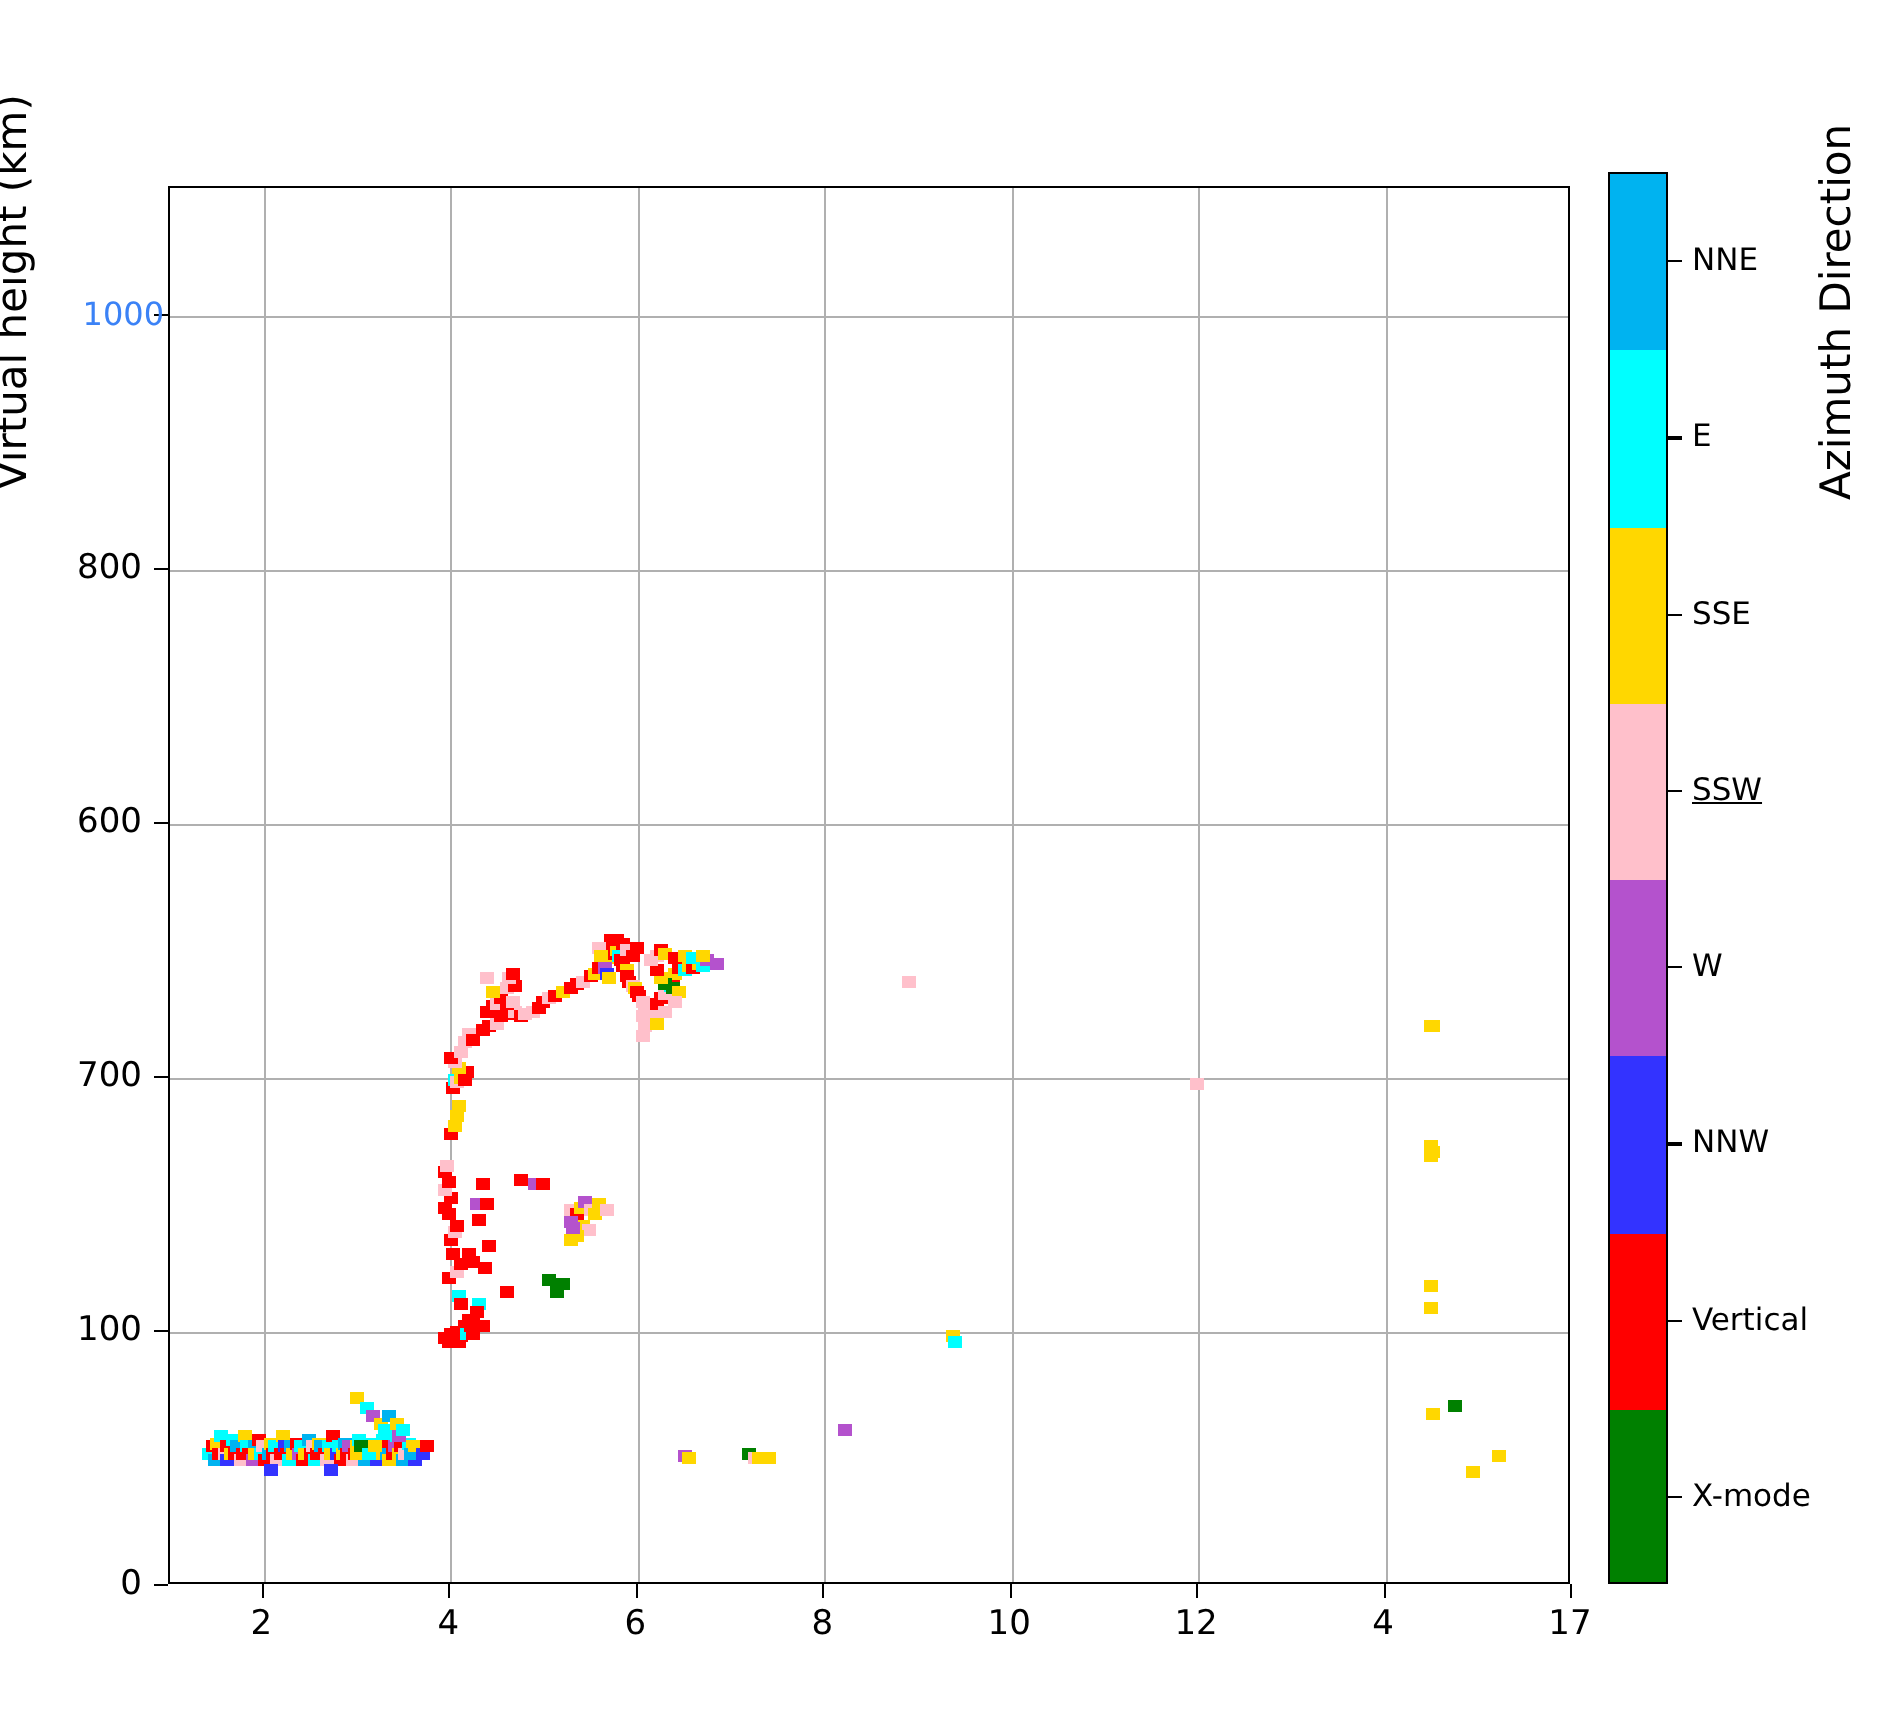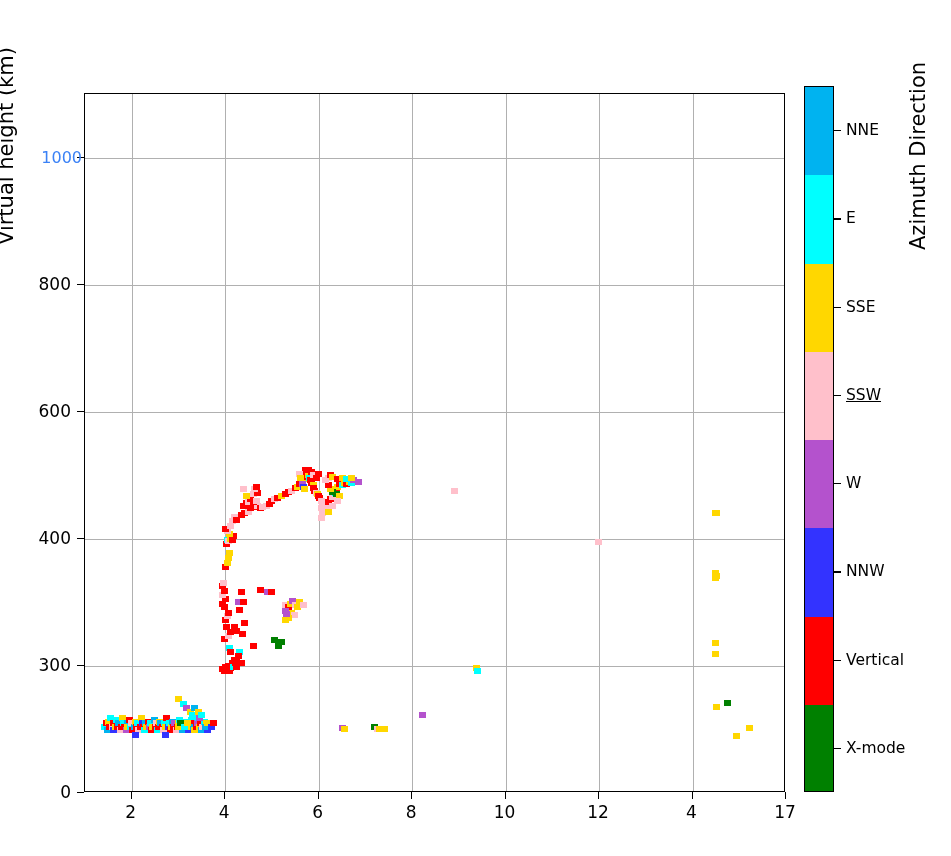--- a/index.html
+++ b/index.html
@@ -347,23 +347,23 @@
         <div class="pt" style="left: 639.083px; top: 605.765px; width: 7px; height: 6px; background: rgb(0, 128, 0);"></div>
         <div class="pt" style="left: 648.43px; top: 638.809px; width: 7px; height: 6px; background: rgb(255, 215, 0);"></div>
         <div class="pt" style="left: 661.048px; top: 630.548px; width: 7px; height: 6px; background: rgb(255, 215, 0);"></div>
       </div>
   </div>
 
   <div id="axis-decor">
       <div class="tick" style="left: 77px; top: 792px; width: 7px; height: 1.3px; background: rgb(0, 0, 0); position: absolute;"></div>
       <div style="position: absolute; left: 0px; width: 71px; text-align: right; font-size: 17px; color: rgb(0, 0, 0); top: 792px; transform: translateY(-50%);">0</div>
       <div class="tick" style="left: 77px; top: 664.909px; width: 7px; height: 1.3px; background: rgb(0, 0, 0); position: absolute;"></div>
-      <div style="position: absolute; left: 0px; width: 71px; text-align: right; font-size: 17px; color: rgb(0, 0, 0); top: 664.909px; transform: translateY(-50%);">300</div>
+      <div style="position: absolute; left: 0px; width: 71px; text-align: right; font-size: 17px; color: rgb(0, 0, 0); top: 664.909px; transform: translateY(-50%);">100</div>
       <div class="tick" style="left: 77px; top: 537.818px; width: 7px; height: 1.3px; background: rgb(0, 0, 0); position: absolute;"></div>
-      <div style="position: absolute; left: 0px; width: 71px; text-align: right; font-size: 17px; color: rgb(0, 0, 0); top: 537.818px; transform: translateY(-50%);">400</div>
+      <div style="position: absolute; left: 0px; width: 71px; text-align: right; font-size: 17px; color: rgb(0, 0, 0); top: 537.818px; transform: translateY(-50%);">700</div>
       <div class="tick" style="left: 77px; top: 410.727px; width: 7px; height: 1.3px; background: rgb(0, 0, 0); position: absolute;"></div>
       <div style="position: absolute; left: 0px; width: 71px; text-align: right; font-size: 17px; color: rgb(0, 0, 0); top: 410.727px; transform: translateY(-50%);">600</div>
       <div class="tick" style="left: 77px; top: 283.636px; width: 7px; height: 1.3px; background: rgb(0, 0, 0); position: absolute;"></div>
       <div style="position: absolute; left: 0px; width: 71px; text-align: right; font-size: 17px; color: rgb(0, 0, 0); top: 283.636px; transform: translateY(-50%);">800</div>
       <div class="tick" style="left: 77px; top: 156.545px; width: 7px; height: 1.3px; background: rgb(0, 0, 0); position: absolute;"></div>
       <div style="position: absolute; left: 0px; width: 71px; text-align: right; font-size: 16px; color: #3b82f6; top: 156.545px; transform: translateY(-50%); margin-left: 11px;">1000</div>
       <div style="position: absolute; left: 130.733px; top: 792px; width: 1.3px; height: 7px; background: rgb(0, 0, 0);"></div>
       <div style="position: absolute; left: 130.733px; top: 802px; font-size: 17px; color: rgb(0, 0, 0); transform: translateX(-50%);">2</div>
       <div style="position: absolute; left: 224.2px; top: 792px; width: 1.3px; height: 7px; background: rgb(0, 0, 0);"></div>
       <div style="position: absolute; left: 224.2px; top: 802px; font-size: 17px; color: rgb(0, 0, 0); transform: translateX(-50%);">4</div>

